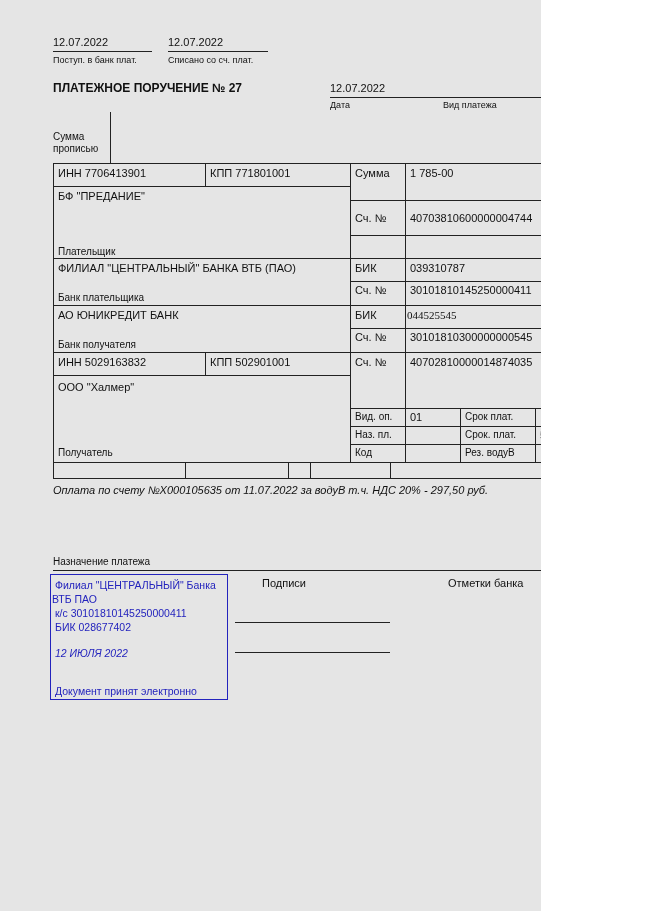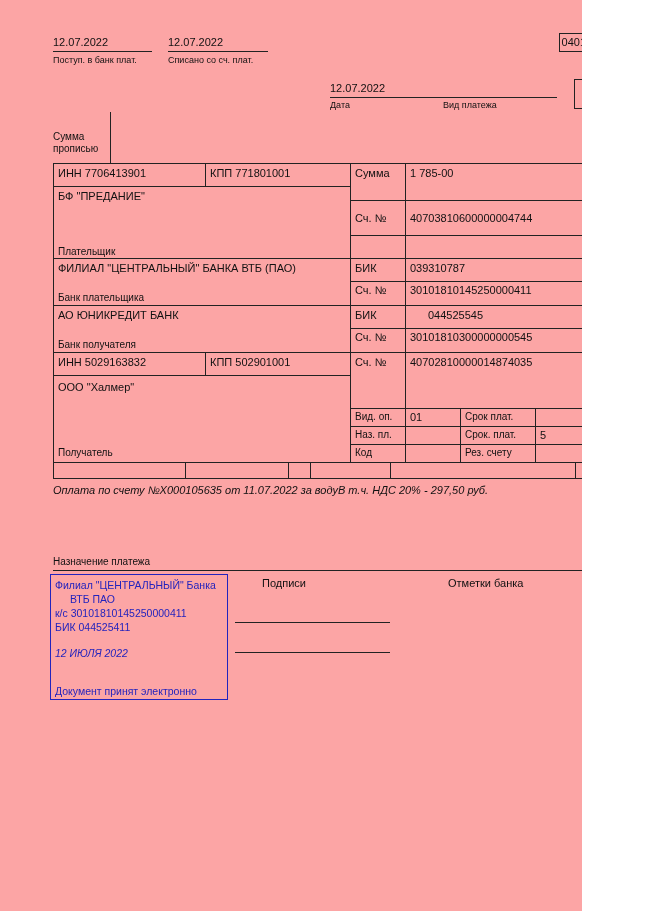--- a/index.html
+++ b/index.html
@@ -1,16 +1,16 @@
 <!DOCTYPE html>
 <html><head>
 <meta charset="utf-8">
 <style>
   html,body{margin:0;padding:0;background:#fff;}
-  .page{position:relative;width:582px;height:911px;background:#fca5a5;overflow:hidden;
+  .page{position:relative;width:541px;height:911px;background:#e5e5e5;overflow:hidden;
         font-family:"Liberation Sans", sans-serif;color:#111;}
   .hl{position:absolute;height:1px;background:#222;}
   .vl{position:absolute;width:1px;background:#222;}
   .t{position:absolute;font-size:11px;line-height:1.2;white-space:nowrap;}
   .m{position:absolute;font-size:10px;line-height:1.2;white-space:nowrap;}
   .s{position:absolute;font-size:9px;line-height:1.2;white-space:nowrap;}
   .title{position:absolute;font-size:12px;font-weight:bold;white-space:nowrap;}
   .box{position:absolute;border:1px solid #222;box-sizing:border-box;}
   .code{font-size:11px;text-align:center;line-height:17px;}
   .stamp{position:absolute;border:1px solid #2323bd;box-sizing:border-box;}
@@ -27,20 +27,21 @@
   <div class="s" style="left:53px;top:55px;">Поступ. в банк плат.</div>
 
   <div class="t" style="left:168px;top:36px;">12.07.2022</div>
   <div class="hl" style="left:168px;top:51px;width:100px;"></div>
   <div class="s" style="left:168px;top:55px;">Списано со сч. плат.</div>
 
   <div class="box code" style="left:559px;top:33px;width:48px;height:19px;">
     <span>0401060</span>
   </div>
 
+  <div class="title" style="left:53px;top:81px;">ПЛАТЕЖНОЕ ПОРУЧЕНИЕ № 27</div>
   <div class="t" style="left:330px;top:82px;">12.07.2022</div>
   <div class="hl" style="left:330px;top:97px;width:227px;"></div>
   <div class="s" style="left:330px;top:100px;">Дата</div>
   <div class="s" style="left:443px;top:100px;">Вид платежа</div>
   <div class="box" style="left:574px;top:79px;width:33px;height:30px;"></div>
 
   <div class="m wrap" style="left:53px;top:116px;width:52px;margin-top:15px;">Сумма прописью</div>
   <div class="vl" style="left:110px;top:112px;height:51px;"></div>
 
   <div class="hl" style="left:53px;top:163px;width:553px;"></div>
@@ -86,51 +87,51 @@
 
   <div class="t" style="left:58px;top:262px;">ФИЛИАЛ "ЦЕНТРАЛЬНЫЙ" БАНКА ВТБ (ПАО)</div>
   <div class="t" style="left:355px;top:262px;">БИК</div>
   <div class="t" style="left:410px;top:262px;">039310787</div>
   <div class="t" style="left:355px;top:284px;">Сч. №</div>
   <div class="t" style="left:410px;top:284px;">30101810145250000411</div>
   <div class="m" style="left:58px;top:292px;">Банк плательщика</div>
 
   <div class="t" style="left:58px;top:309px;">АО ЮНИКРЕДИТ БАНК</div>
   <div class="t" style="left:355px;top:309px;">БИК</div>
-  <div class="t" style="left:428px;top:309px;">044525545</div>
+  <div class="t" style="left:407px;top:309px;font-family:Liberation Serif, serif;">044525545</div>
   <div class="t" style="left:355px;top:331px;">Сч. №</div>
   <div class="t" style="left:410px;top:331px;">30101810300000000545</div>
   <div class="m" style="left:58px;top:339px;">Банк получателя</div>
 
   <div class="t" style="left:58px;top:356px;">ИНН 5029163832</div>
   <div class="t" style="left:210px;top:356px;">КПП 502901001</div>
   <div class="t" style="left:355px;top:356px;">Сч. №</div>
   <div class="t" style="left:410px;top:356px;">40702810000014874035</div>
   <div class="t" style="left:58px;top:381px;">ООО "Халмер"</div>
 
   <div class="m" style="left:355px;top:411px;">Вид. оп.</div>
   <div class="t" style="left:410px;top:411px;">01</div>
   <div class="m" style="left:465px;top:411px;">Срок плат.</div>
   <div class="m" style="left:355px;top:429px;">Наз. пл.</div>
   <div class="m" style="left:465px;top:429px;">Срок. плат.</div>
   <div class="t" style="left:540px;top:429px;">5</div>
   <div class="m" style="left:58px;top:447px;">Получатель</div>
   <div class="m" style="left:355px;top:447px;">Код</div>
-  <div class="m" style="left:465px;top:447px;">Рез. счету</div>
+  <div class="m" style="left:465px;top:447px;">Рез. водуВ</div>
 
   <div class="t" style="left:53px;top:484px;font-style:italic;">Оплата по счету №Х000105635 от 11.07.2022 за водуВ т.ч. НДС 20% - 297,50 руб.</div>
   <div class="m" style="left:53px;top:556px;">Назначение платежа</div>
   <div class="hl" style="left:53px;top:570px;width:553px;"></div>
 
   <div class="t" style="left:262px;top:577px;">Подписи</div>
   <div class="t" style="left:448px;top:577px;">Отметки банка</div>
   <div class="hl" style="left:235px;top:622px;width:155px;"></div>
   <div class="hl" style="left:235px;top:652px;width:155px;"></div>
 
   <div class="stamp" style="left:50px;top:574px;width:178px;height:126px;"></div>
   <div class="b" style="left:55px;top:579px;">Филиал "ЦЕНТРАЛЬНЫЙ" Банка</div>
-  <div class="b" style="left:70px;top:593px;">ВТБ ПАО</div>
+  <div class="b" style="left:52px;top:593px;">ВТБ ПАО</div>
   <div class="b" style="left:55px;top:607px;">к/с 30101810145250000411</div>
-  <div class="b" style="left:55px;top:621px;">БИК 044525411</div>
+  <div class="b" style="left:55px;top:621px;">БИК 028677402</div>
   <div class="b" style="left:55px;top:647px;font-style:italic;">12 ИЮЛЯ 2022</div>
   <div class="b" style="left:55px;top:685px;">Документ принят электронно</div>
 
 </div>
 
 </body></html>

